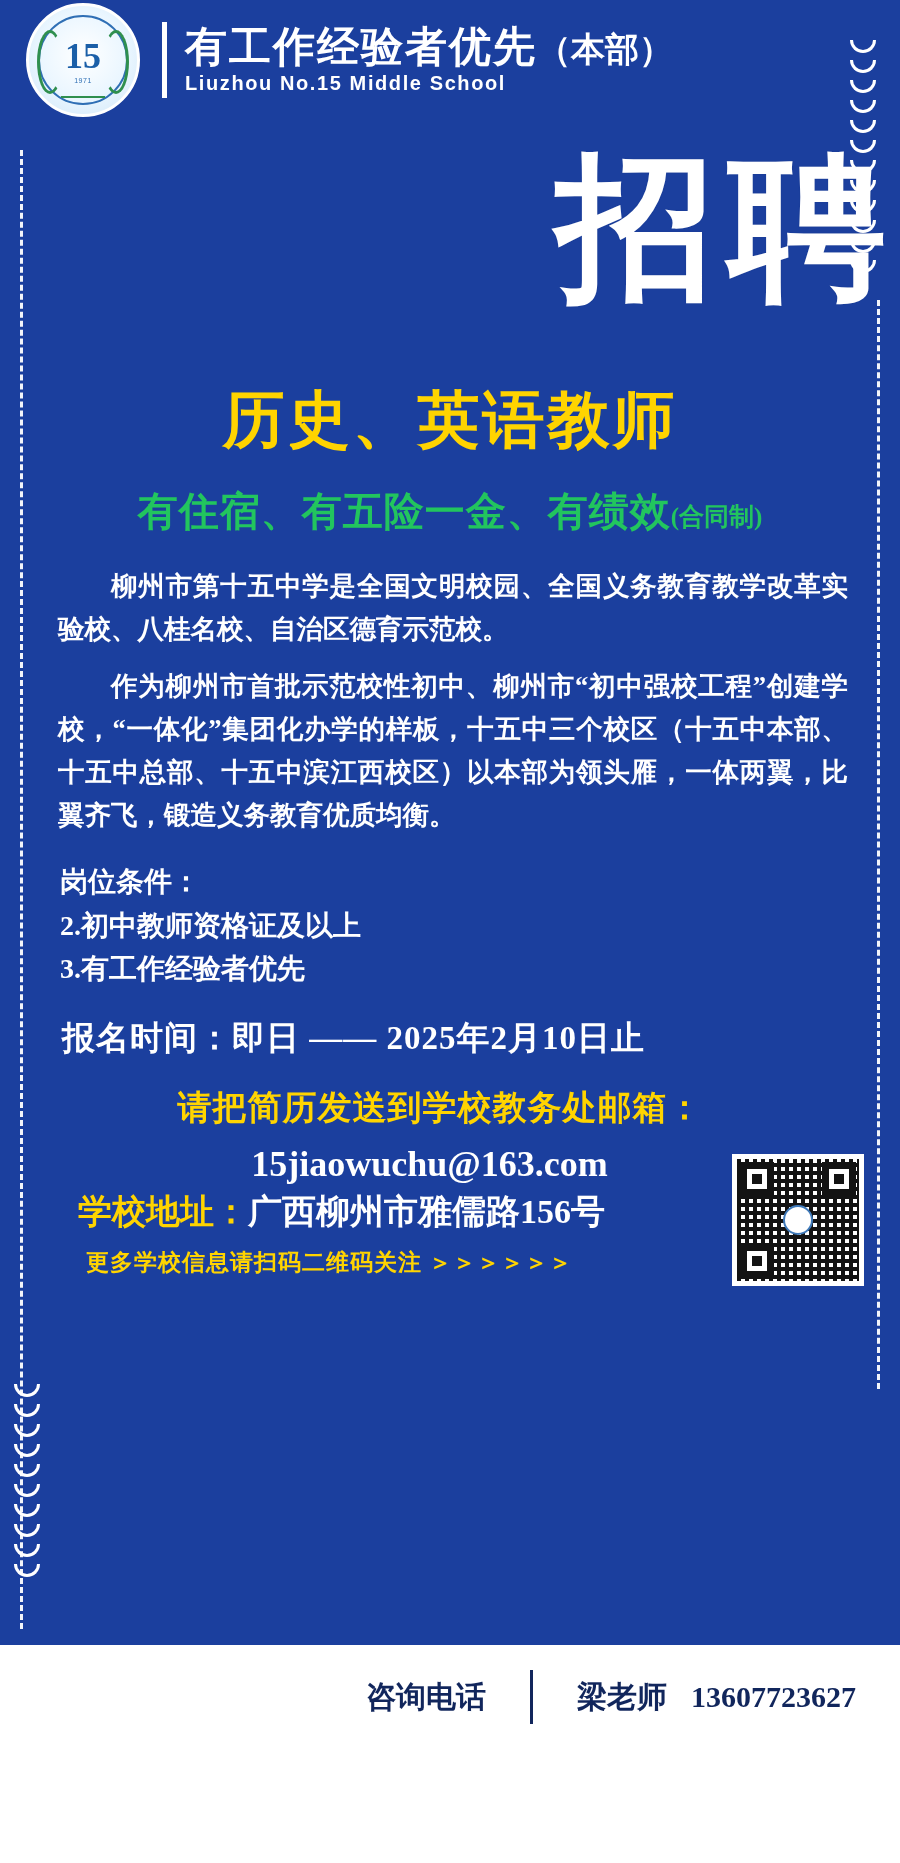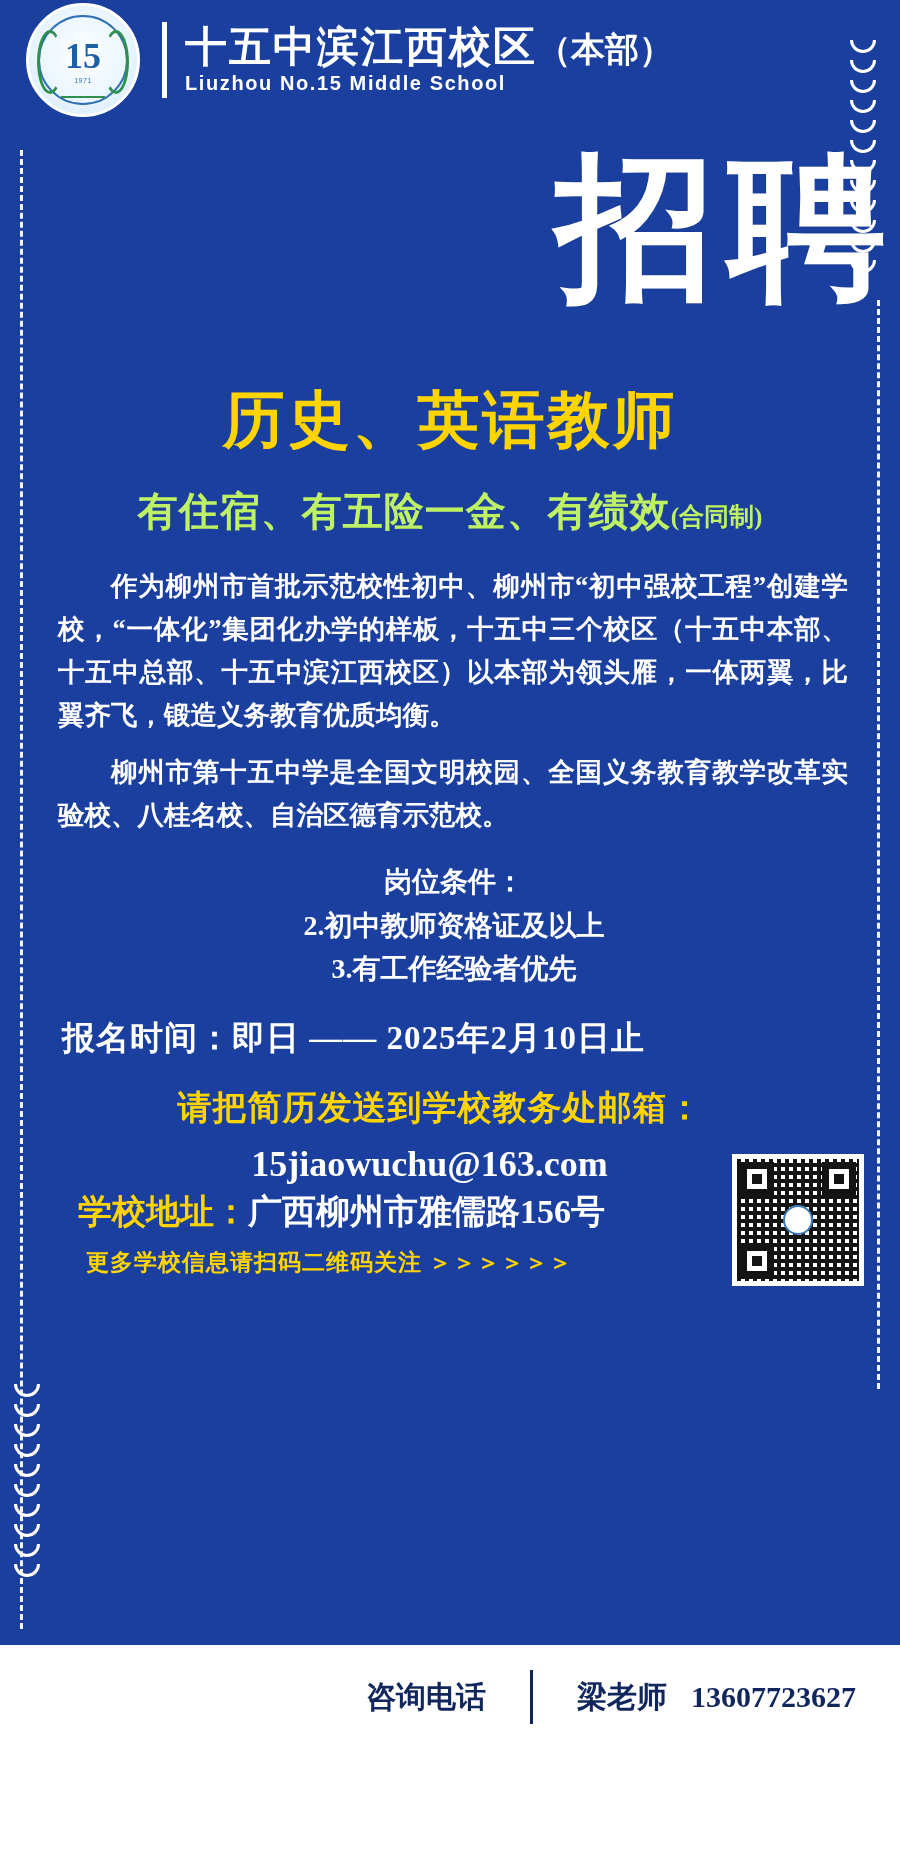--- a/index.html
+++ b/index.html
@@ -155,21 +155,21 @@
     text-align: center;
     color: #ffd400;
     font-family: "Liberation Serif", "DejaVu Serif", serif;
     font-weight: bold;
     font-size: 62px;
     letter-spacing: 3px;
     margin: 70px 0 22px 0;
   }
   .benefits {
     text-align: center;
-    color: #bef264;
+    color: #22c55e;
     font-family: "Liberation Serif", "DejaVu Serif", serif;
     font-weight: bold;
     font-size: 40px;
     letter-spacing: 1px;
     margin-bottom: 26px;
   }
   .benefits .small {
     font-size: 25px;
     letter-spacing: 0;
   }
@@ -190,21 +190,20 @@
   }
 
   
   .reqs {
     color: #ffffff;
     font-family: "Liberation Serif", "DejaVu Serif", serif;
     font-weight: bold;
     font-size: 28px;
     padding: 10px 52px 0 60px;
     line-height: 1.52;
-    text-align: center;
   }
   .reqs .head { margin-bottom: 2px; }
 
   .deadline {
     color: #ffffff;
     font-family: "Liberation Serif", "DejaVu Serif", serif;
     font-weight: bold;
     font-size: 33px;
     padding: 26px 0 0 62px;
     letter-spacing: 1px;
@@ -364,37 +363,37 @@
       <div class="ring"></div>
       <div class="laurelL"></div>
       <div class="laurelR"></div>
       <div class="num">15</div>
       <div class="yr">1971</div>
       <div class="base"></div>
     </div>
     <div class="divider-v"></div>
     <div class="school-names">
       <div class="school-cn">
-        <span>十五中滨江西校区</span><span class="branch">（本部）</span>
+        <span>有工作经验者优先</span><span class="branch">（本部）</span>
       </div>
       <div class="school-en">Liuzhou No.15 Middle School</div>
     </div>
   </div>
 
   <div class="title">招聘</div>
 
   <div class="subtitle">历史、英语教师</div>
 
   <div class="benefits">
     <span>有住宿、有五险一金、有绩效</span><span class="small">(合同制)</span>
   </div>
 
   <div class="body-text">
+    <p>柳州市第十五中学是全国文明校园、全国义务教育教学改革实验校、八桂名校、自治区德育示范校。</p>
     <p>作为柳州市首批示范校性初中、柳州市“初中强校工程”创建学校，“一体化”集团化办学的样板，十五中三个校区（十五中本部、十五中总部、十五中滨江西校区）以本部为领头雁，一体两翼，比翼齐飞，锻造义务教育优质均衡。</p>
-    <p>柳州市第十五中学是全国文明校园、全国义务教育教学改革实验校、八桂名校、自治区德育示范校。</p>
   </div>
 
   <div class="reqs">
     <div class="head">岗位条件：</div>
     <div>2.初中教师资格证及以上</div>
     <div>3.有工作经验者优先</div>
   </div>
 
   <div class="deadline">报名时间：即日 —— 2025年2月10日止</div>
 

